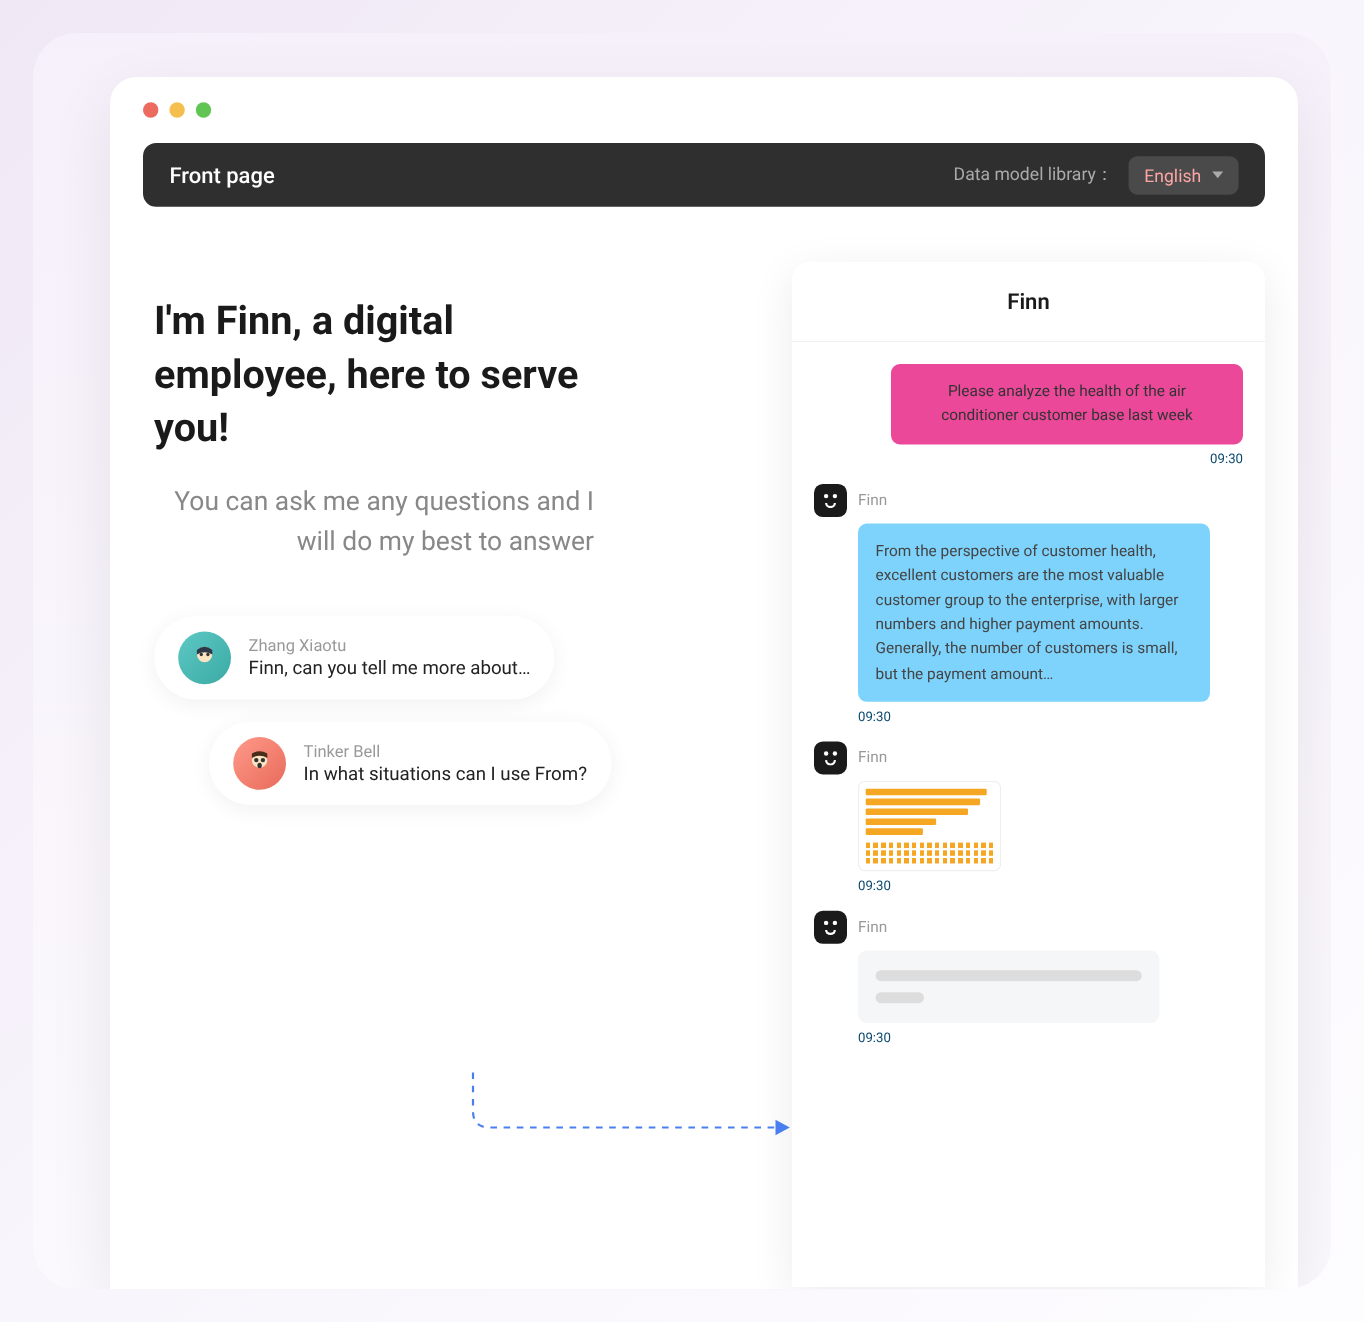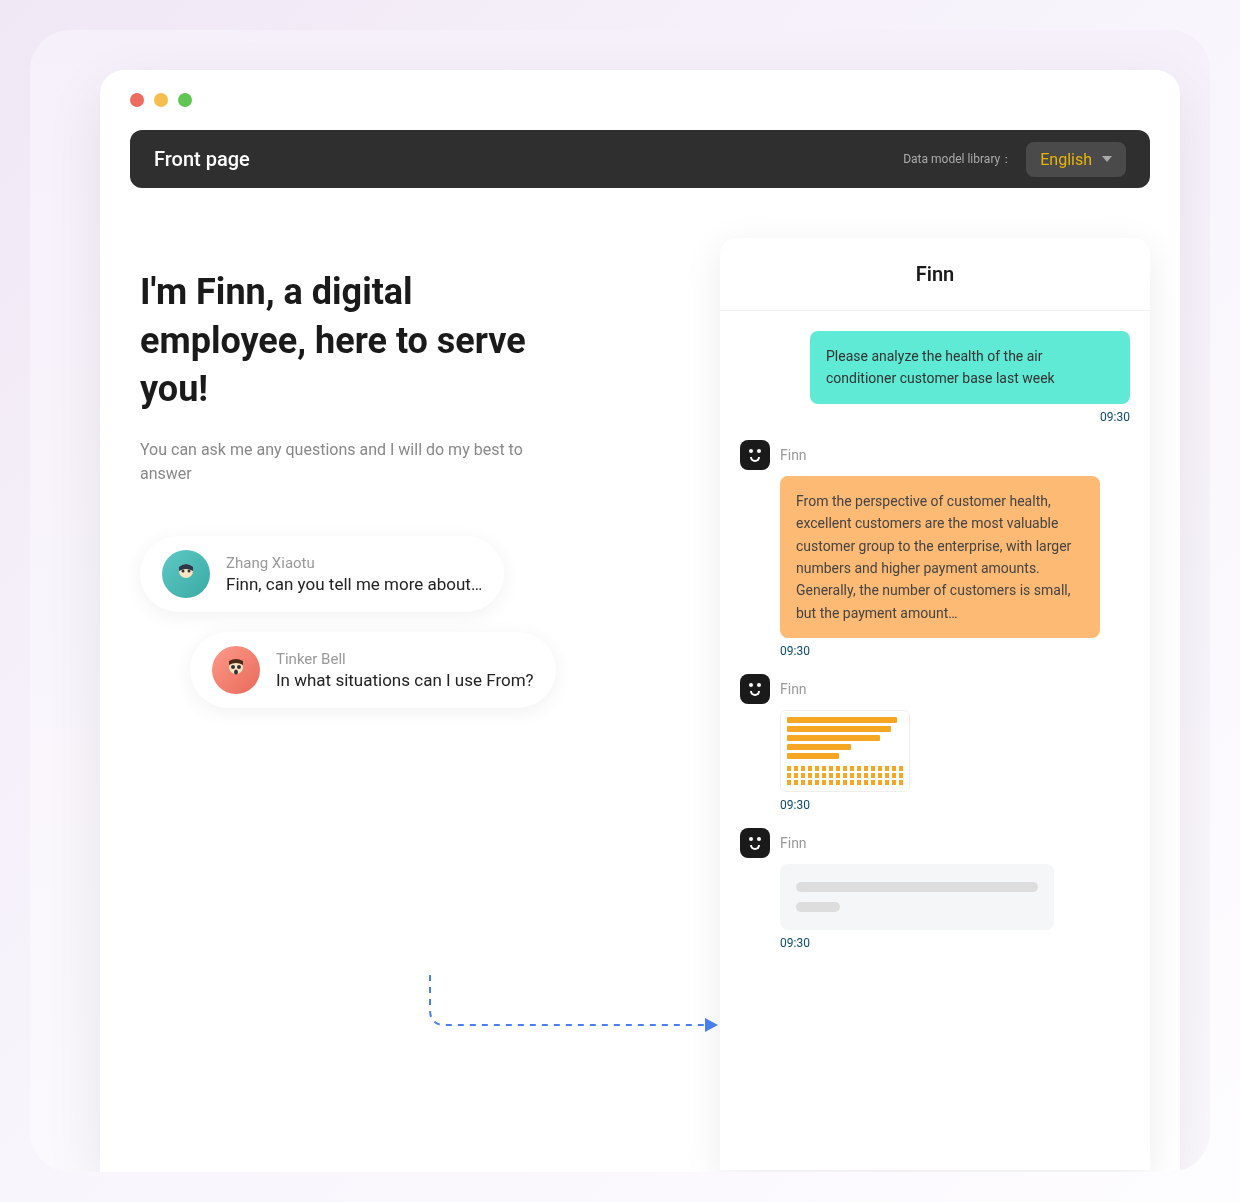--- a/index.html
+++ b/index.html
@@ -52,27 +52,27 @@
       font-size: 20px;
       font-weight: 500;
     }
     .header-right {
       display: flex;
       align-items: center;
       gap: 14px;
     }
     .model-label {
       color: #aaa;
-      font-size: 12px;
+      font-size: 16px;
     }
     .lang-select {
       background: #4a4a4a;
       border-radius: 8px;
       padding: 8px 14px;
-      color: #eab308;
+      color: #fca5a5;
       font-size: 16px;
       display: flex;
       align-items: center;
       gap: 10px;
       cursor: pointer;
     }
     .chevron-down {
       width: 0; height: 0;
       border-left: 5px solid transparent;
       border-right: 5px solid transparent;
@@ -92,25 +92,26 @@
     }
     .intro-title {
       font-size: 36px;
       font-weight: 700;
       color: #1a1a1a;
       line-height: 1.35;
       margin-bottom: 24px;
       max-width: 420px;
     }
     .intro-subtitle {
-      font-size: 16px;
+      font-size: 24px;
       color: #888;
       line-height: 1.5;
       margin-bottom: 50px;
       max-width: 400px;
+      text-align: right;
     }
     .prompt-cards {
       display: flex;
       flex-direction: column;
       gap: 20px;
     }
     .prompt-card {
       background: #fff;
       border-radius: 40px;
       padding: 14px 22px;
@@ -208,22 +209,22 @@
       border-radius: 0 0 10px 10px;
     }
     .bot-name { font-size: 14px; color: #999; }
     .bubble {
       border-radius: 8px;
       padding: 14px 16px;
       font-size: 14px;
       line-height: 1.6;
       max-width: 320px;
     }
-    .bubble.user { background: #5eead4; color: #333; text-align: left; }
-    .bubble.bot { background: #fdba74; color: #444; margin-left: 40px; }
+    .bubble.user { background: #ec4899; color: #333; text-align: center; }
+    .bubble.bot { background: #7dd3fc; color: #444; margin-left: 40px; }
     .bubble.skeleton { background: #e6efff; width: 176px; height: 36px; padding: 12px 16px; display: flex; align-items: center; }
     .skeleton-line { height: 10px; background: #a8c5f5; border-radius: 5px; width: 100%; }
     .bubble.loading { background: #f5f6f8; width: 274px; padding: 18px 16px; margin-left: 40px; display: flex; flex-direction: column; gap: 10px; }
     .loading-line-1 { height: 10px; background: #ddd; border-radius: 5px; width: 100%; }
     .loading-line-2 { height: 10px; background: #ddd; border-radius: 5px; width: 18%; }
     .msg-time { font-size: 12px; color: #0c4a6e; }
     .msg-time.user { align-self: flex-end; }
     .msg-time.bot { align-self: flex-start; margin-left: 40px; }
     .chart-thumb {
       background: #fff;

